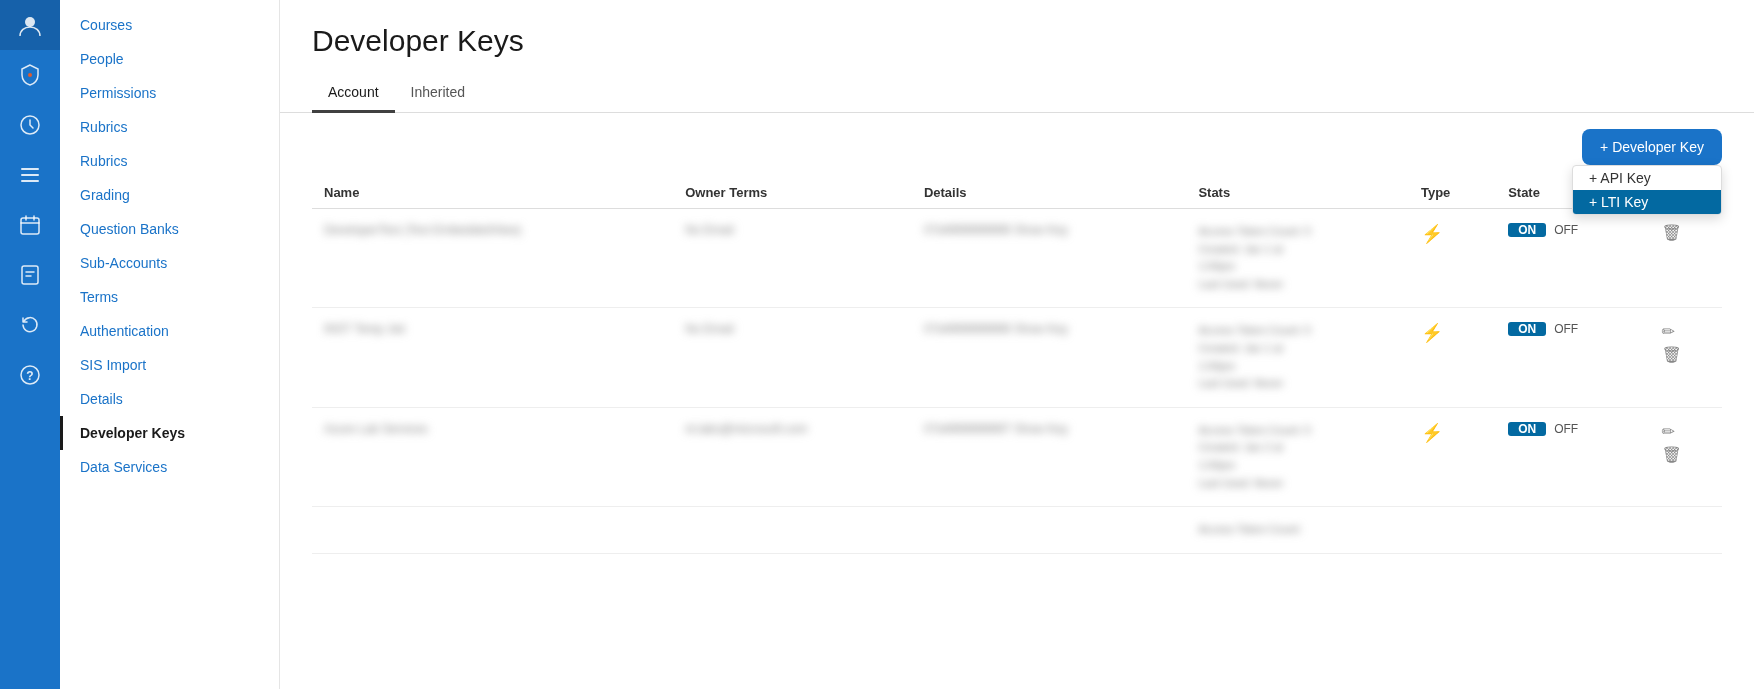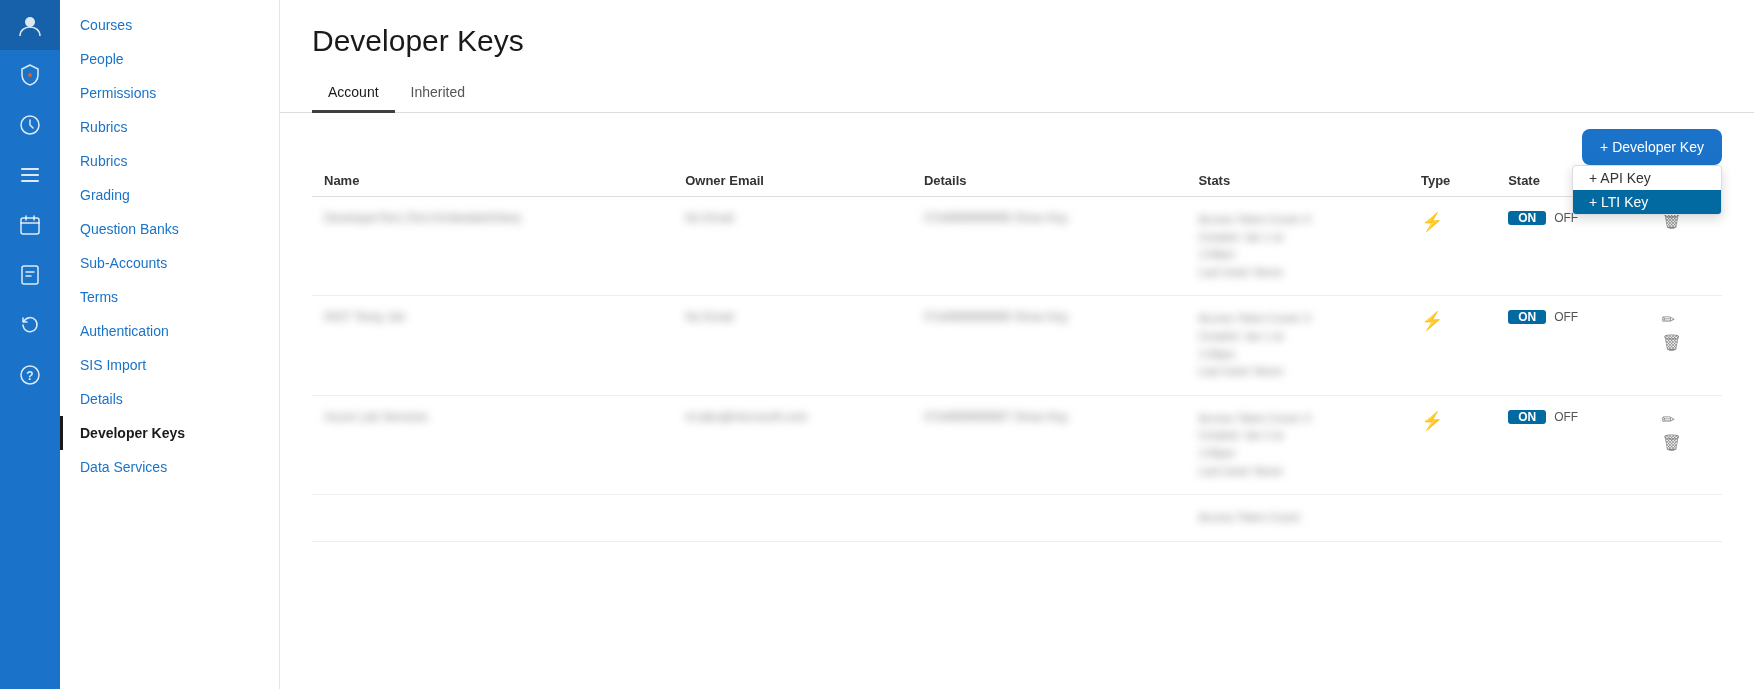--- a/index.html
+++ b/index.html
@@ -141,21 +141,21 @@
     }
     .dropdown-item.highlighted {
       background: #0369a1;
       color: #fff;
     }
 
     
     .keys-table {
       width: 100%;
       border-collapse: collapse;
-      margin-top: 36px;
+      margin-top: 48px;
     }
     .keys-table th {
       text-align: left;
       font-size: 13px;
       font-weight: 600;
       color: #333;
       padding: 8px 12px;
       border-bottom: 1px solid #ddd;
     }
     .keys-table td {
@@ -300,21 +300,21 @@
 
     <div class="dropdown-menu">
       <div class="dropdown-item">+ API Key</div>
       <div class="dropdown-item highlighted">+ LTI Key</div>
     </div>
 
     <table class="keys-table">
       <thead>
         <tr>
           <th>Name</th>
-          <th>Owner Email</th>
+          <th>Owner Terms</th>
           <th>Details</th>
           <th>Stats</th>
           <th>Type</th>
           <th>State</th>
           <th></th>
         </tr>
       </thead>
       <tbody>
 
         <tr>

